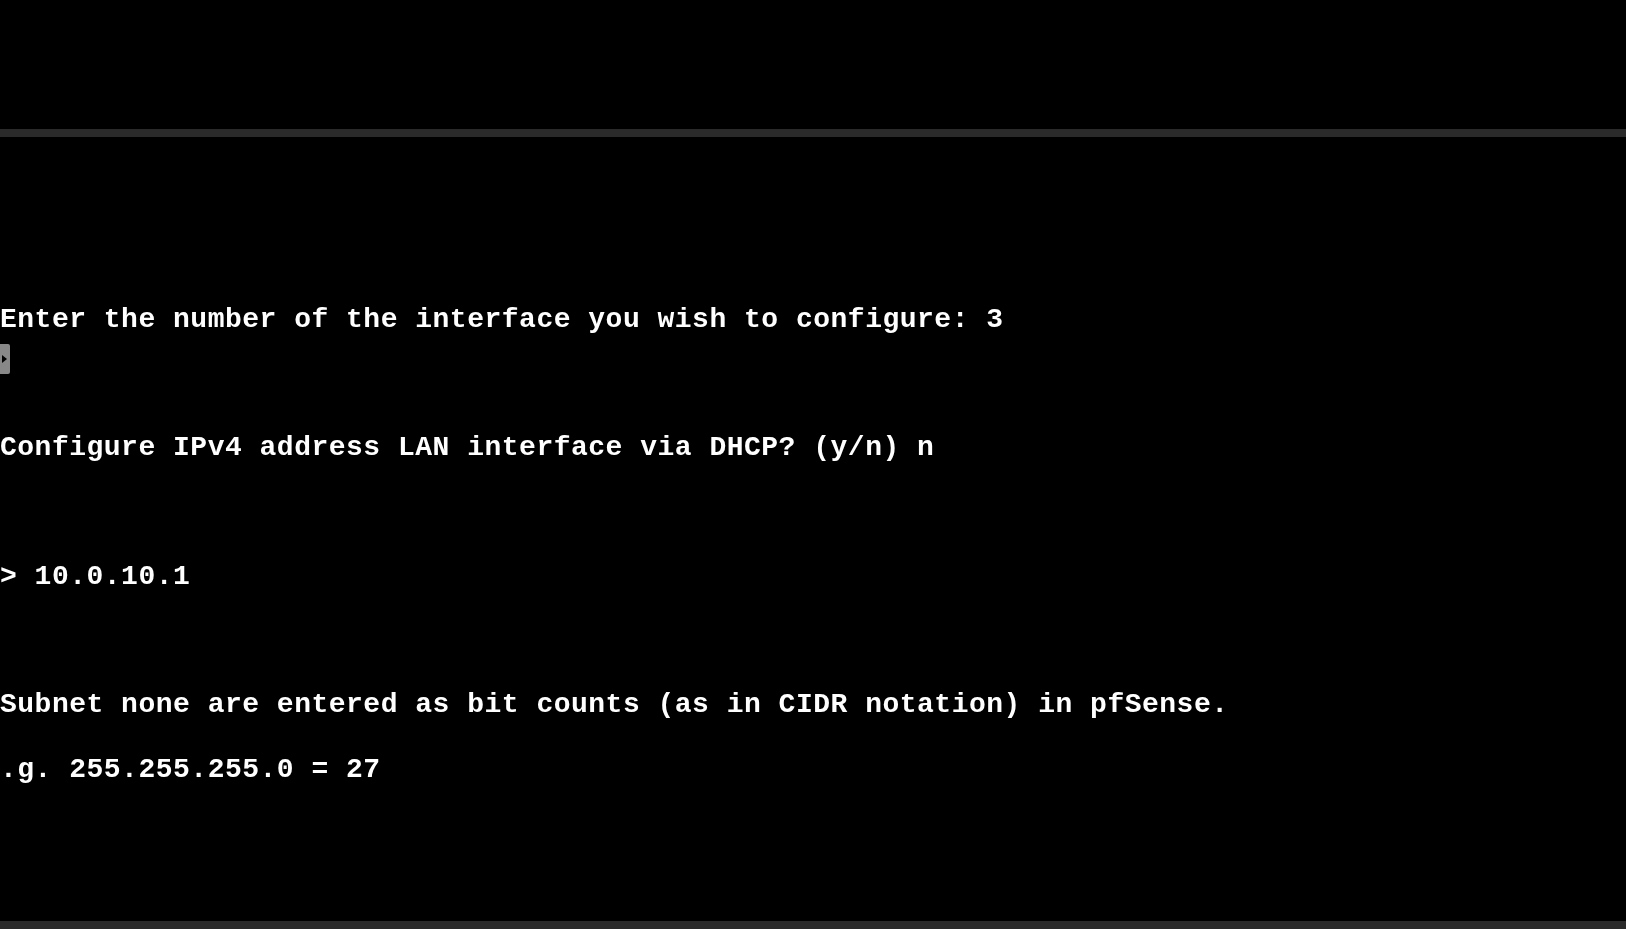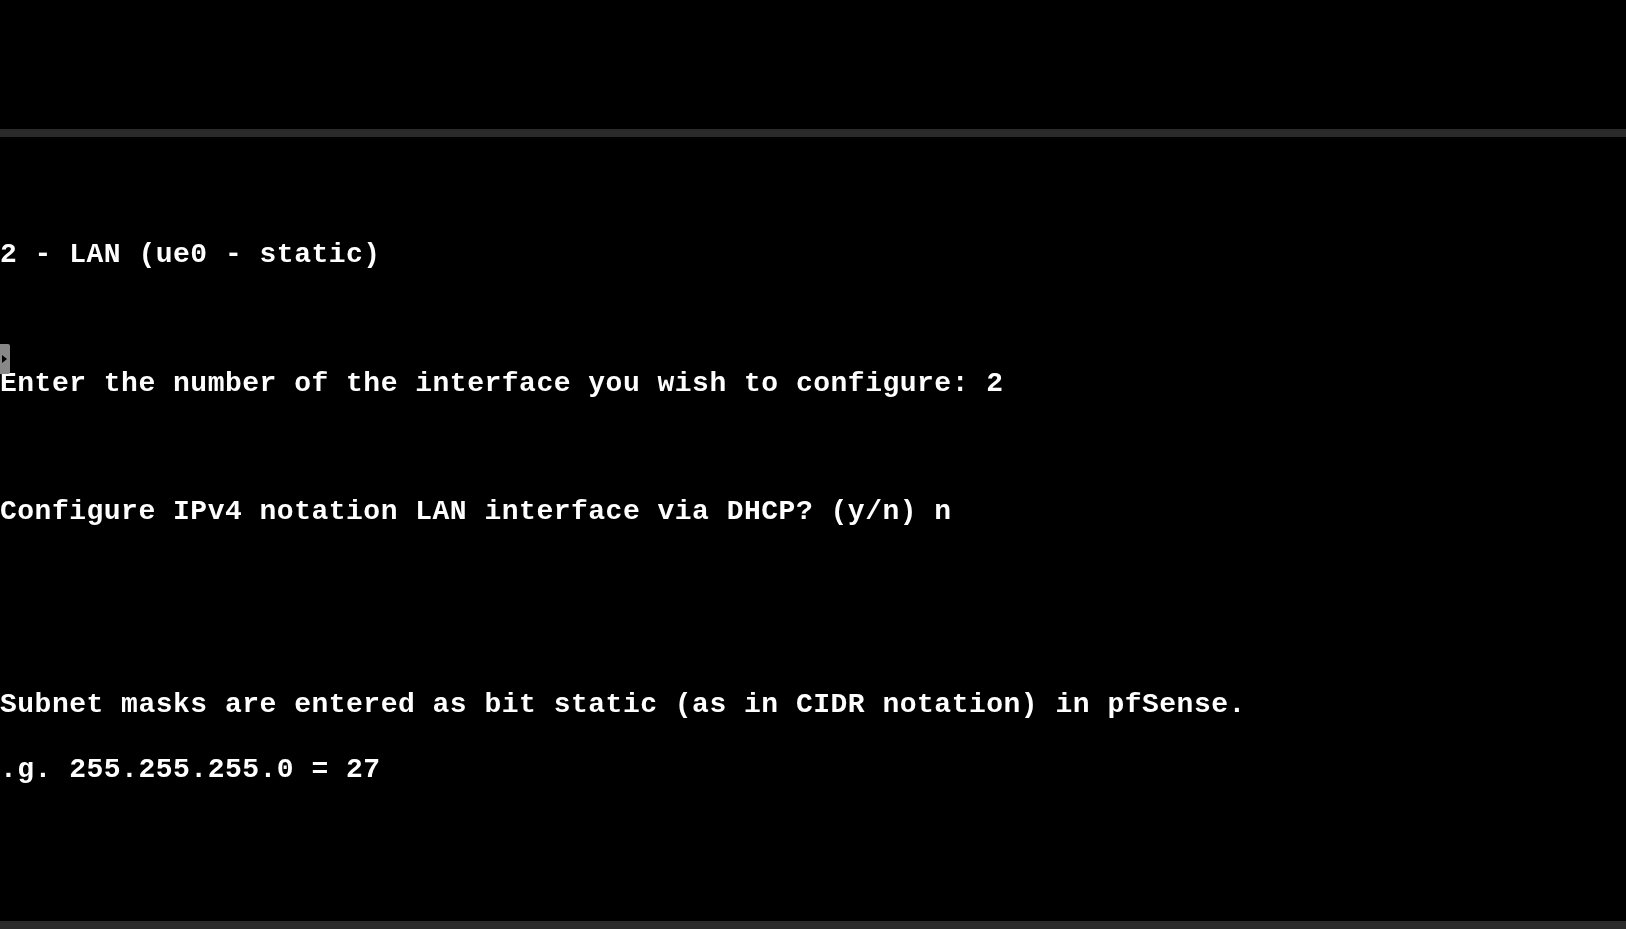--- a/index.html
+++ b/index.html
@@ -64,28 +64,28 @@
     }
   </style>
 </head>
 <body>
 
 
 
 <div class="top-bar"></div>
 
 <div class="terminal">
-<span class="line">2 - LAN (ue0 - static)</span>
 <span class="line"></span>
-<span class="line">Enter the number of the interface you wish to configure: 2</span>
+<span class="line">Enter the number of the interface you wish to configure: 3</span>
 <span class="line"></span>
-<span class="line">Configure IPv4 notation LAN interface via DHCP? (y/n) n</span>
+<span class="line">Configure IPv4 address LAN interface via DHCP? (y/n) n</span>
 <span class="line"></span>
+<span class="line">&gt; 10.0.10.1</span>
 <span class="line"></span>
-<span class="line">Subnet masks are entered as bit static (as in CIDR notation) in pfSense.</span>
+<span class="line">Subnet none are entered as bit counts (as in CIDR notation) in pfSense.</span>
 <span class="line">.g. 255.255.255.0 = 27</span>
 
 
 
 
 
 
 
 
 

